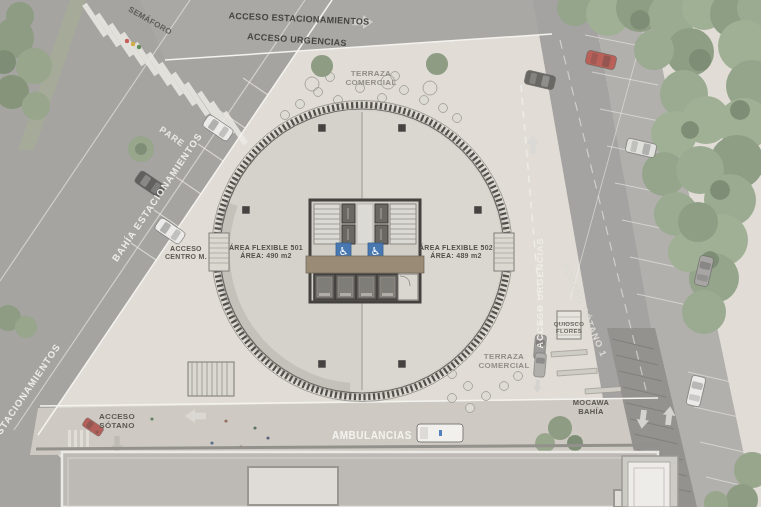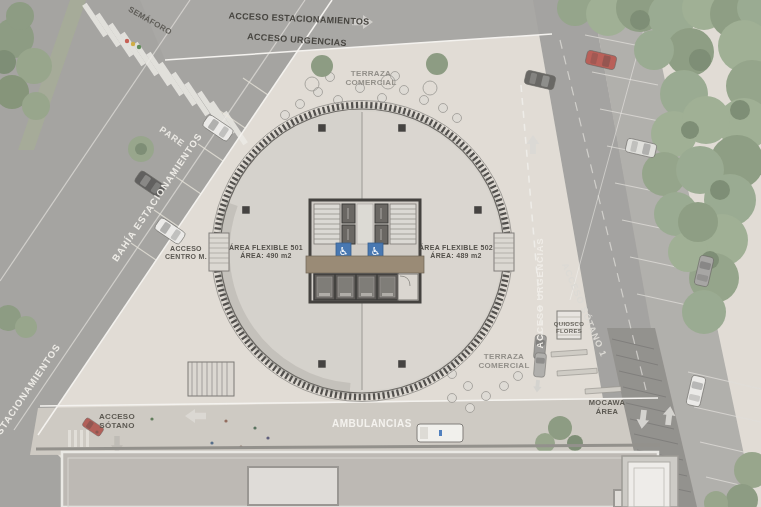--- a/index.html
+++ b/index.html
@@ -447,22 +447,22 @@
 <div class="lbl" style="left:540px;top:293px;transform:translate(-50%,-50%) rotate(-90deg);font-size:9px;color:#efece7;font-weight:600;letter-spacing:1px;">ACCESO URGENCIAS</div>
 <div class="lbl" style="left:584px;top:310px;transform:translate(-50%,-50%) rotate(67deg);font-size:9px;color:#dcdad5;font-weight:600;letter-spacing:1px;">ACCESO SÓTANO 1</div>
 <div class="lbl" style="left:569px;top:328px;transform:translate(-50%,-50%);font-size:6px;color:#6b6861;font-weight:600;">
   <span>QUIOSCO</span>
   <span>FLORES</span>
 </div>
 <div class="lbl" style="left:504px;top:361px;transform:translate(-50%,-50%);font-size:8px;color:#93908a;font-weight:600;">
   <span>TERRAZA</span>
   <span>COMERCIAL</span>
 </div>
-<div class="lbl" style="left:607px;top:408px;transform:translate(-50%,-50%);font-size:7.5px;color:#5c5952;font-weight:600;">
+<div class="lbl" style="left:591px;top:408px;transform:translate(-50%,-50%);font-size:7.5px;color:#5c5952;font-weight:600;">
   <span>MOCAWA</span>
-  <span>ÁREA</span>
+  <span>BAHÍA</span>
 </div>
 <div class="lbl" style="left:117px;top:421px;transform:translate(-50%,-50%);font-size:8px;color:#5c5952;font-weight:600;">
   <span>ACCESO</span>
   <span>SÓTANO</span>
 </div>
-<div class="lbl" style="left:372px;top:424px;transform:translate(-50%,-50%);font-size:10px;color:#f4f2ee;font-weight:700;letter-spacing:.5px;">AMBULANCIAS</div>
+<div class="lbl" style="left:372px;top:436px;transform:translate(-50%,-50%);font-size:10px;color:#f4f2ee;font-weight:700;letter-spacing:.5px;">AMBULANCIAS</div>
 </div>
 
 </body></html>

